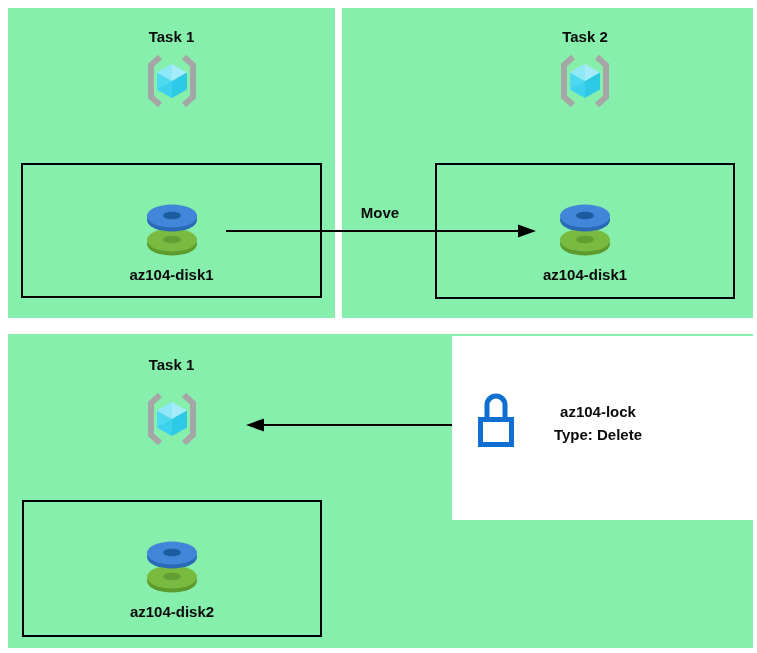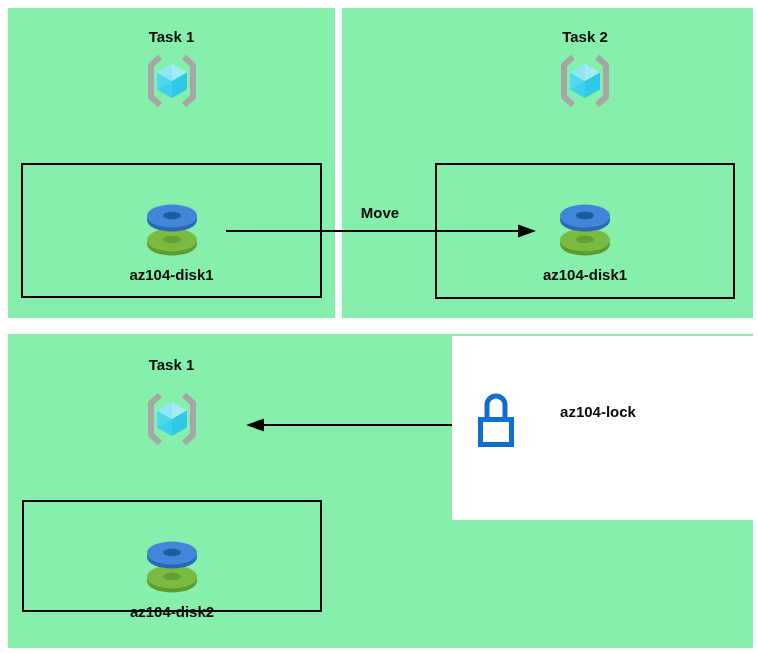--- a/index.html
+++ b/index.html
@@ -100,37 +100,38 @@
     </div>
   </section>
 
   <section class="panel" id="panel3">
     <div class="title t-center abs" style="left:0;top:22px;width:327px;">Task 1</div>
     <div class="rg-icon" style="left:134px;top:56px;">
       <svg width="60" height="58" viewBox="0 0 60 58">
           <use href="#rg-cube"></use>
         </svg>
     </div>
-    <div class="disk-box" style="left:14px;top:166px;width:300px;height:112px;">
+    <div class="disk-box" style="left:14px;top:166px;width:300px;height:137px;">
       <div class="disk-icon">
         <svg width="64" height="56" viewBox="0 0 64 56">
             <use href="#managed-disk"></use>
           </svg>
       </div>
       <div class="label">az104-disk2</div>
     </div>
 
     <div class="annotation">
       <div class="lock-box">
         <svg width="57" height="67" viewBox="0 0 57 67">
             <use href="#lock-glyph"></use>
           </svg>
       </div>
       <div class="lock-text">
         <div>az104-lock</div>
+        <div>Type: Delete</div>
       </div>
     </div>
   </section>
 
   <svg class="overlay" viewBox="0 0 757 653">
     <g>
       <line x1="226" y1="231" x2="518" y2="231" stroke="#000" stroke-width="2"></line>
       <polygon points="518,224.5 536,231 518,237.5" fill="#000"></polygon>
     </g>
     <g>

